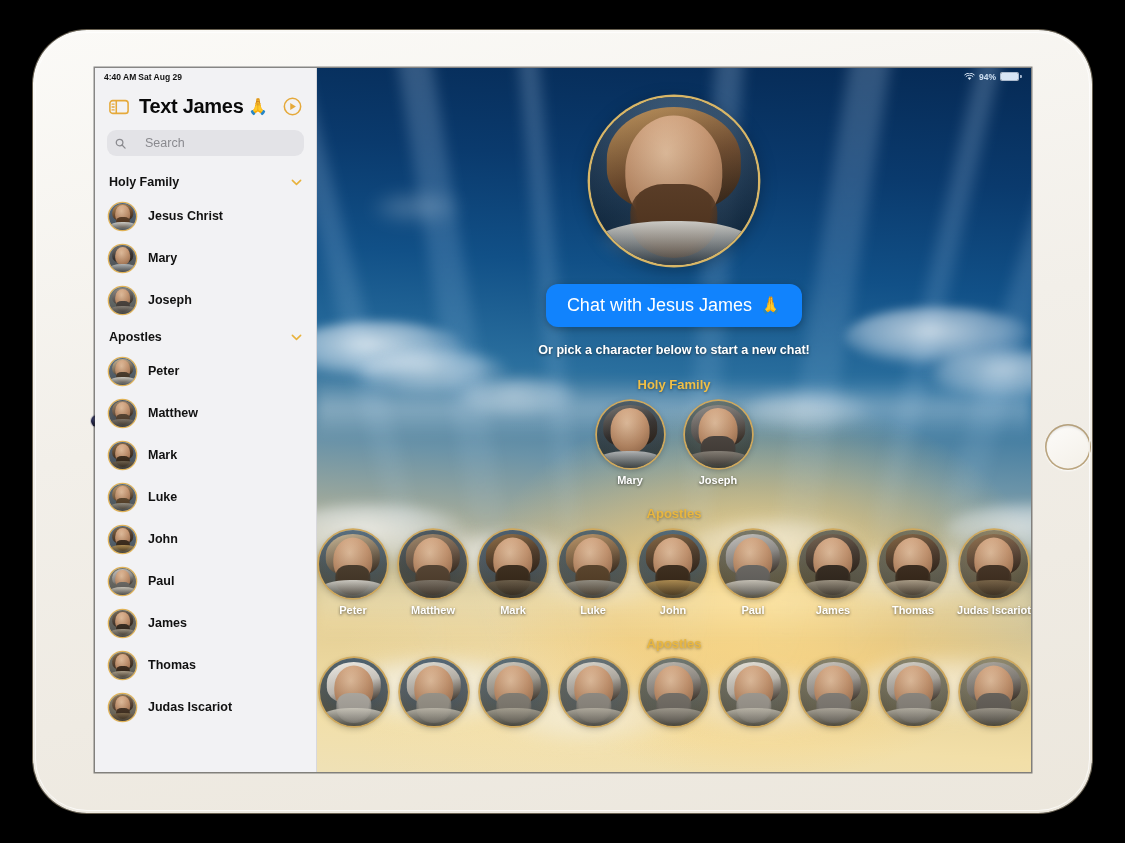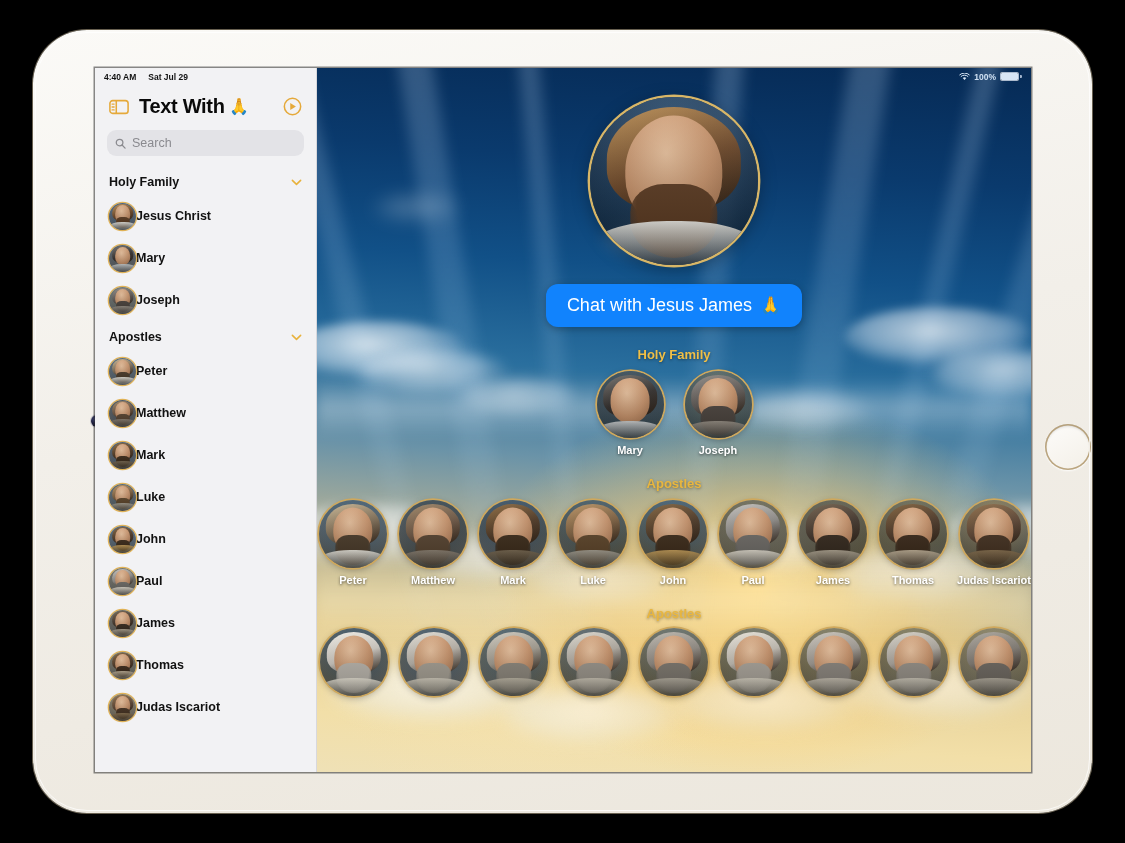--- a/index.html
+++ b/index.html
@@ -73,21 +73,21 @@
   .statusbar {
     position: absolute; left: 0; top: 0;
     width: 100%; height: 17px;
     display: flex; align-items: center;
     justify-content: space-between;
     padding: 0 12px 0 9px;
     font-size: 8.5px; font-weight: bold;
     z-index: 30;
     pointer-events: none;
   }
-  .sb-left { display:flex; gap:12px; color:#111; }
+  .sb-left { display:flex; gap:2px; color:#111; }
   .sb-right { display:flex; align-items:center; gap:4px; color:#cfe0f2; }
   .wifi-ico { width: 11px; height: 8px; display:block; }
   .battery {
     width: 19px; height: 8.5px;
     border-radius: 2px;
     background: #0d1722;
     box-shadow: inset 0 0 0 1px rgba(200,215,235,0.85);
     position: relative;
   }
   .battery::after{
@@ -125,34 +125,34 @@
 
   .search-wrap { padding: 4px 12px 10px 12px; }
   .search-box {
     display: flex; align-items: center; gap: 6px;
     background: #e3e3e7;
     border-radius: 9px;
     height: 26px;
     padding: 0 8px;
   }
   .search-ico { width: 11px; height: 11px; flex: 0 0 auto; }
-  .search-ph { font-size: 12.5px; color: #8a8a8f; }
+  .search-ph { font-size: 12.5px; color: #8a8a8f; margin-left: 13px; }
 
   .sb-scroll { flex: 1; overflow: hidden; }
 
   .sb-section-head {
     display: flex; align-items: center;
     padding: 9px 14px 6px 14px;
     font-size: 12.5px; font-weight: 700; color: #111;
   }
   .sb-chev { margin-left: auto; width: 11px; height: 7px; }
 
   .sb-row {
     display: flex; align-items: center;
-    gap: 0;
+    gap: 12px;
     padding: 5px 14px;
     height: 42px;
     cursor: pointer;
   }
   .sb-av {
     width: 27px; height: 27px; border-radius: 50%;
     flex: 0 0 auto;
     box-shadow: 0 0 0 1.3px #e0b256;
     overflow: hidden;
     position: relative;
@@ -322,47 +322,47 @@
   <div class="device">
 
     <div class="camera"></div>
     <div class="home-btn"></div>
 
     <div class="screen">
 
       <div class="statusbar">
         <div class="sb-left">
           <span>4:40 AM</span>
-          <span>Sat Jul 29</span>
+          <span>Sat Aug 29</span>
         </div>
         <div class="sb-right">
           <svg class="wifi-ico" viewBox="0 0 16 12">
             <path d="M8 10.6 5.3 7.6a4 4 0 0 1 5.4 0z" fill="#dce9f7"></path>
             <path d="M2.9 5.1a7.4 7.4 0 0 1 10.2 0" stroke="#dce9f7" stroke-width="1.5" fill="none" stroke-linecap="round"></path>
             <path d="M0.9 2.7a10.3 10.3 0 0 1 14.2 0" stroke="#dce9f7" stroke-width="1.5" fill="none" stroke-linecap="round"></path>
           </svg>
-          <span>100%</span>
+          <span>94%</span>
           <span class="battery">
               <i></i>
             </span>
         </div>
       </div>
 
       <aside class="sidebar">
 
         <div class="sb-header">
           <svg class="sb-toggle" viewBox="0 0 22 17">
             <rect x="1" y="1.5" width="20" height="14" rx="3" fill="none" stroke="#e5a93a" stroke-width="1.7"></rect>
             <line x1="8" y1="1.5" x2="8" y2="15.5" stroke="#e5a93a" stroke-width="1.7"></line>
             <line x1="3.4" y1="5.3" x2="5.6" y2="5.3" stroke="#e5a93a" stroke-width="1.5" stroke-linecap="round"></line>
             <line x1="3.4" y1="8.5" x2="5.6" y2="8.5" stroke="#e5a93a" stroke-width="1.5" stroke-linecap="round"></line>
             <line x1="3.4" y1="11.7" x2="5.6" y2="11.7" stroke="#e5a93a" stroke-width="1.5" stroke-linecap="round"></line>
           </svg>
           <div class="app-title">
-            <span>Text With</span>
+            <span>Text James</span>
             <span class="title-emoji">🙏</span>
           </div>
           <svg class="sb-action" viewBox="0 0 20 20">
             <circle cx="10" cy="10" r="8.6" fill="none" stroke="#e5a93a" stroke-width="1.6"></circle>
             <path d="M7.6 6.2 13.6 10l-6 3.8z" fill="#e5a93a"></path>
           </svg>
         </div>
 
         <div class="search-wrap">
           <div class="search-box">
@@ -595,20 +595,21 @@
               </div>
           </div>
 
           <div class="cta-wrap">
             <button class="cta">
               <span>Chat with Jesus James</span>
               <span class="cta-emoji">🙏</span>
             </button>
           </div>
 
+          <div class="subtitle">Or pick a character below to start a new chat!</div>
 
           <div id="main-sections">
               <div class="sec-title">Holy Family</div>
               <div class="row-chars">
                 <div class="char">
                   <span class="char-av">
                     <span class="face">
     <span style="position:absolute;inset:0;background:radial-gradient(circle at 50% 25%, #3c4b55 0%, rgba(0,0,0,0.55) 100%)"></span>
     <span class="hair" style="background:linear-gradient(160deg, #6d6a66 0%, #2e2a28 55%, #2a1c10 100%)"></span>
     <span class="skin"></span>

